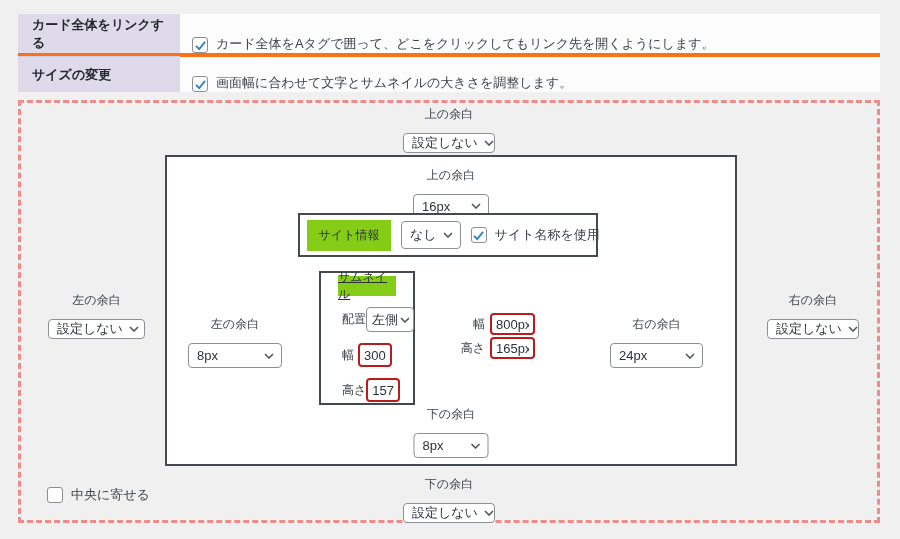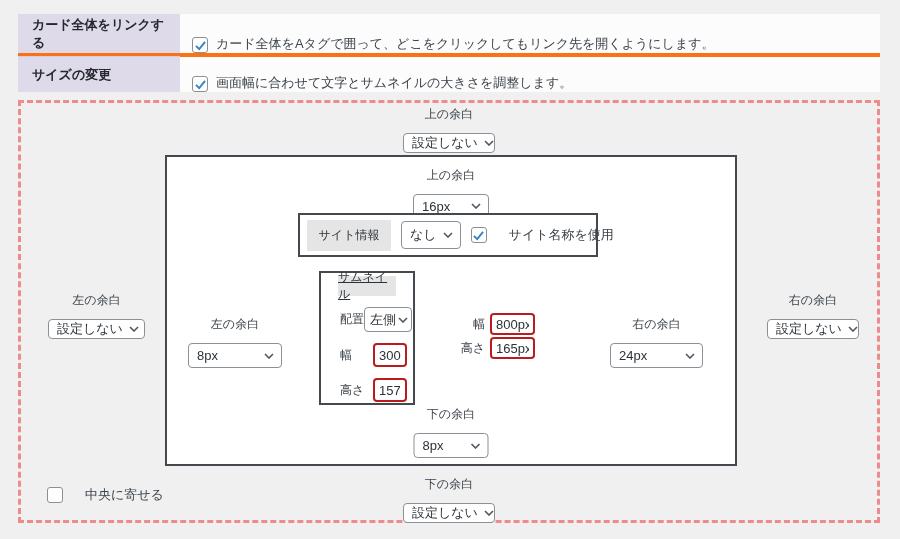--- a/index.html
+++ b/index.html
@@ -58,32 +58,32 @@
     background:#fff;border:2px solid #43494f;box-sizing:content-box;
   }
   .card-center{left:284px;transform:translateX(-50%);}
   
   .site-box{
     position:absolute;left:131px;top:56px;width:300px;height:44px;
     border:2px solid #43494f;box-sizing:border-box;background:#fff;
     display:flex;align-items:center;gap:10px;padding:0 7px;
   }
   .mini-header{
-    background:#e5e5e5;display:flex;align-items:center;justify-content:center;
+    background:#84cc16;display:flex;align-items:center;justify-content:center;
     font-size:12px;color:#2c3338;
   }
   .site-box .mini-header{width:84px;height:31px;flex:none;}
-  .cb-row{display:flex;align-items:center;gap:22px;font-size:13px;color:#3c434a;white-space:nowrap;}
+  .cb-row{display:flex;align-items:center;gap:8px;font-size:13px;color:#3c434a;white-space:nowrap;}
   
   .thumb-box{
     position:absolute;left:152px;top:114px;width:96px;height:134px;
     border:2px solid #43494f;box-sizing:border-box;background:#fff;
   }
   .thumb-box .mini-header{margin:3px 17px 0;height:20px;text-decoration:underline;}
-  .thumb-rows{padding:0 6px;margin-left:13px;}
+  .thumb-rows{padding:0 21px;}
   .thumb-row{display:flex;align-items:center;justify-content:space-between;margin-top:11px;}
   .thumb-row .ctrl-label{font-size:12px;}
   
   .wh-group{position:absolute;left:292px;top:156px;}
   .wh-row{display:flex;align-items:center;justify-content:flex-end;width:76px;}
   .wh-row + .wh-row{margin-top:2px;}
   .wh-row .ctrl-label{margin-right:5px;}
   
   .center-align{position:absolute;left:47px;top:486px;}
 </style>

